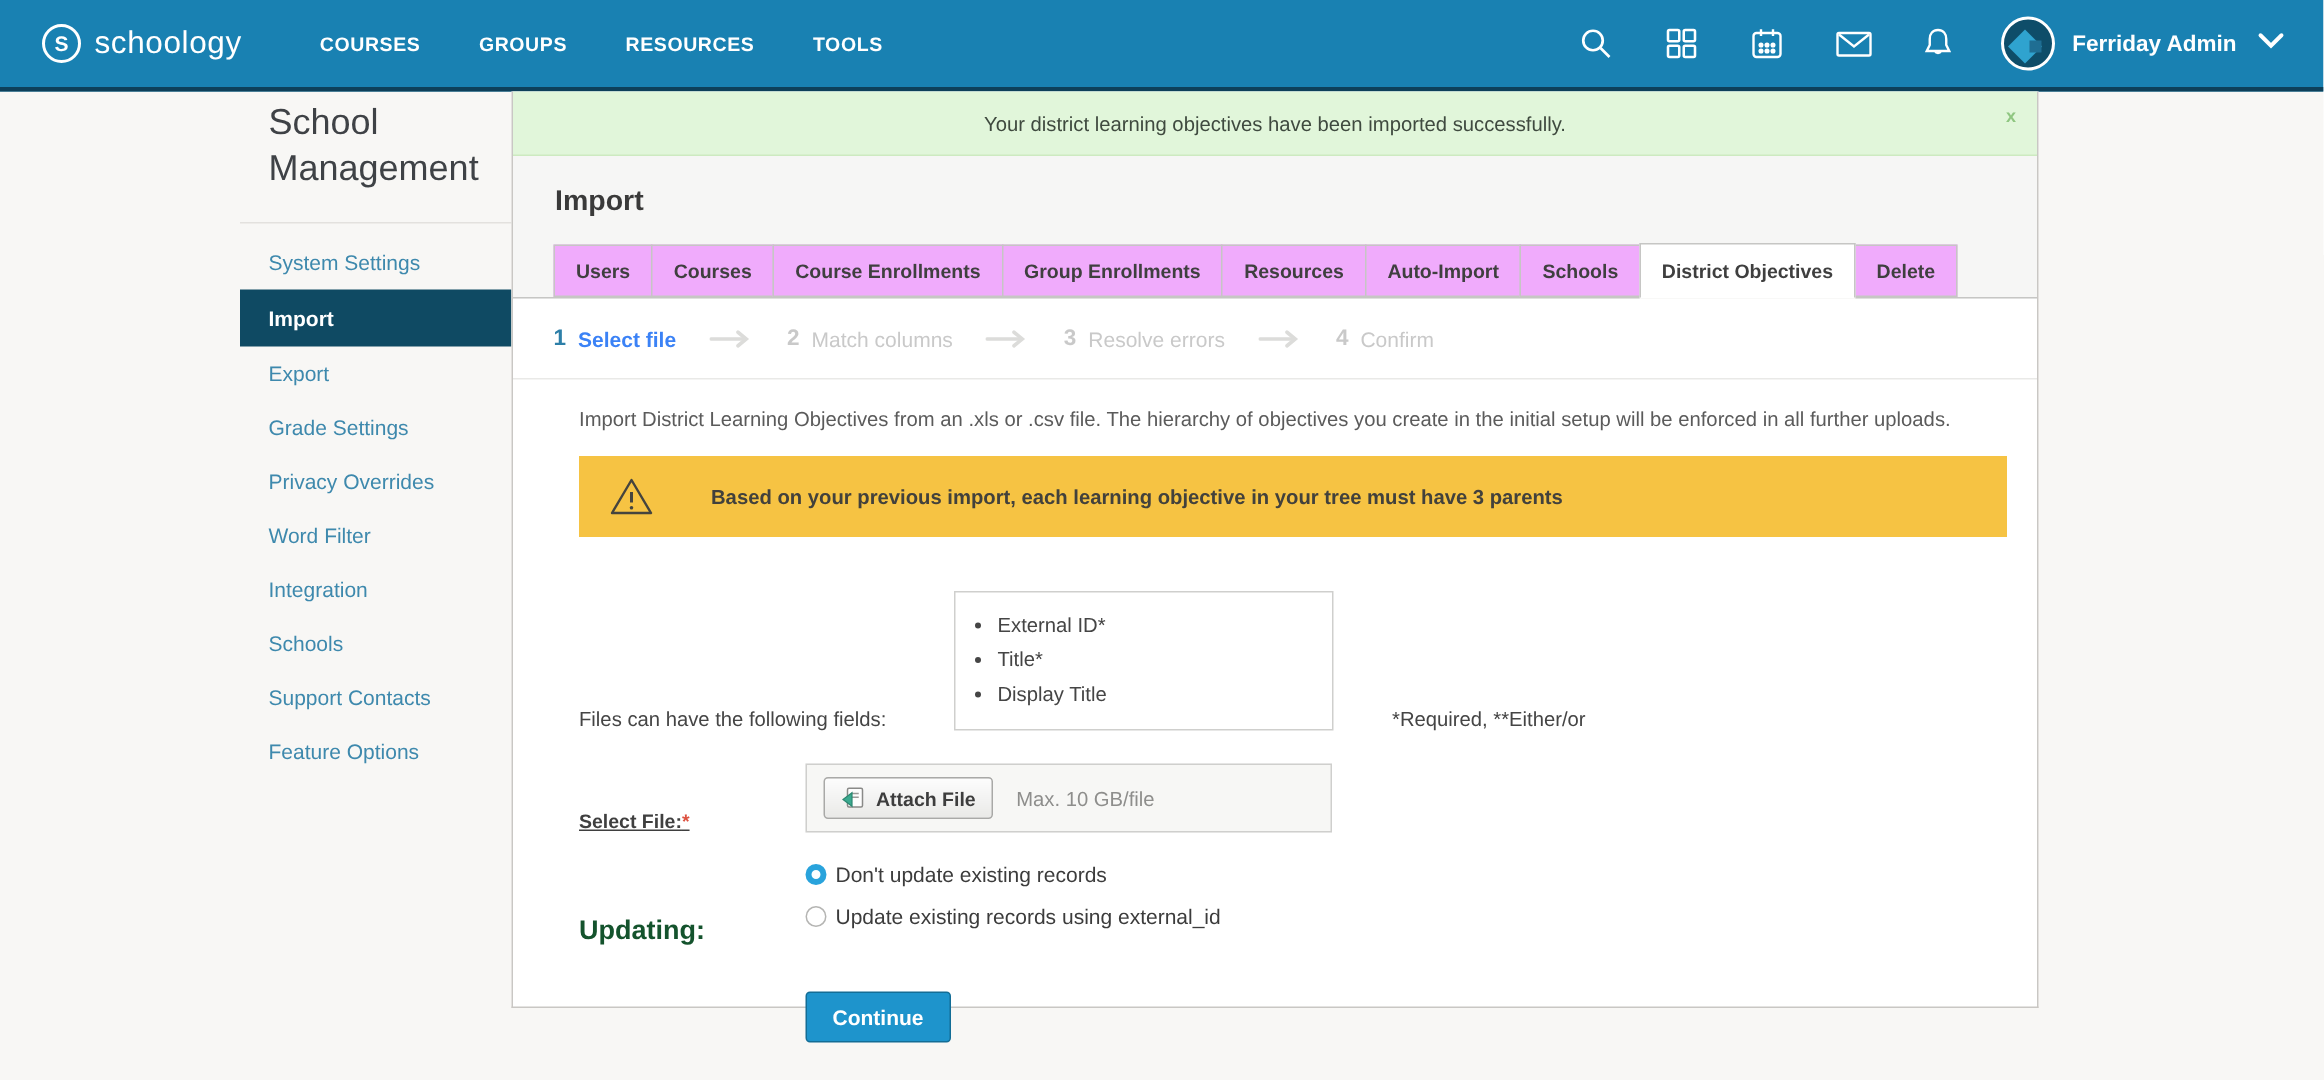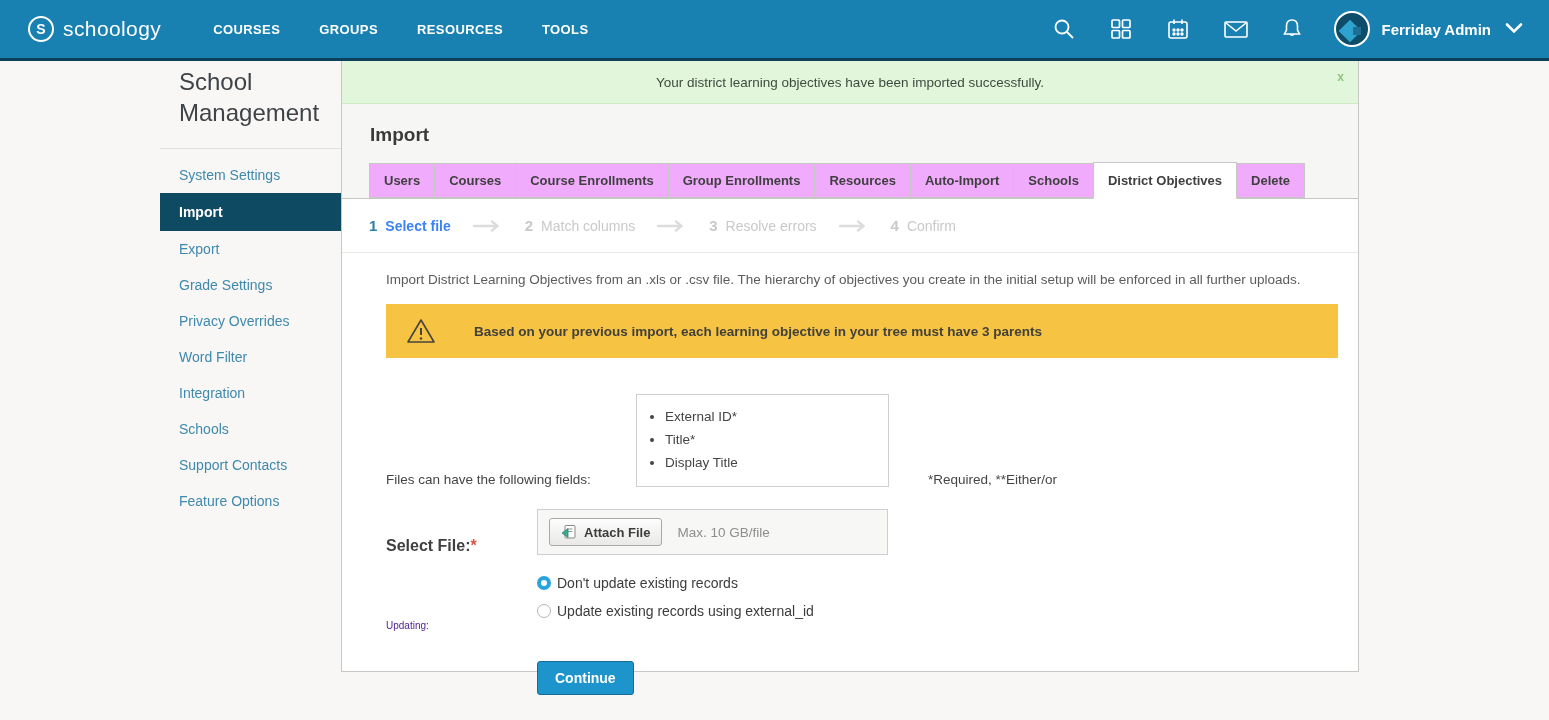--- a/index.html
+++ b/index.html
@@ -78,32 +78,32 @@
 
   .form-area { padding:36px 20px 0 44px; }
   .row { display:flex; align-items:flex-end; }
   .row-fields .flabel { width:250px; font-size:13.5px; color:#454545; padding-top:14px; }
   .fields-box { width:253px; border:1px solid #cfcfcd; padding:10px 10px 12px 14px; }
   .fields-box ul { list-style:disc; margin-left:14px; }
   .fields-box li { font-size:13.5px; color:#454545; line-height:23px; }
   .legend { font-size:13.5px; color:#454545; margin-left:39px; padding-top:14px; }
 
   .row-file { margin-top:22px; }
-  .row-file .flabel { width:151px; font-size:16px; font-weight:bold; color:#3f3f3f; padding-top:15px; }
+  .row-file .flabel { width:151px; font-size:13px; font-weight:bold; color:#3f3f3f; padding-top:15px;text-decoration:underline; }
   .req { color:#dd5140; }
   .attach-box { width:351px; height:46px; background:#f7f7f5; border:1px solid #cfcfcd;
     display:flex; align-items:center; padding-left:11px; }
   .attach-btn { display:flex; align-items:center; background:linear-gradient(#fdfdfd,#e9e9e7);
     border:1px solid #a9a9a7; border-radius:3px; padding:5px 11px; font-size:13px;
     font-weight:bold; color:#3d3d3d; cursor:pointer; }
   .attach-btn svg { margin-right:7px; display:block; }
   .max-note { font-size:13.5px; color:#8e8e8c; margin-left:15px; }
 
   .row-updating { margin-top:20px; }
-  .row-updating .flabel { width:151px; font-size:10px; font-weight:normal; color:#4c1d95; padding-top:2px; }
+  .row-updating .flabel { width:151px; font-size:18px; font-weight:bold; color:#14532d; padding-top:2px; }
   .radio-line { display:flex; align-items:center; margin-bottom:12px; cursor:pointer; }
   .radio { width:14px; height:14px; border-radius:50%; margin-right:6px; flex:none; }
   .radio.on { border:4px solid #29a3dc; background:#fff; }
   .radio.off { border:1.5px solid #b5b5b3; background:#fff; }
   .radio-label { font-size:14px; color:#3c3c3c; }
 
   .continue-row { margin-top:30px; padding-left:151px; }
   .continue-btn { background:#1e94cc; border:1px solid #136d96; border-radius:3px;
     color:#fff; font-weight:bold; font-size:14px; padding:8px 17px; cursor:pointer;
     font-family:inherit; }

